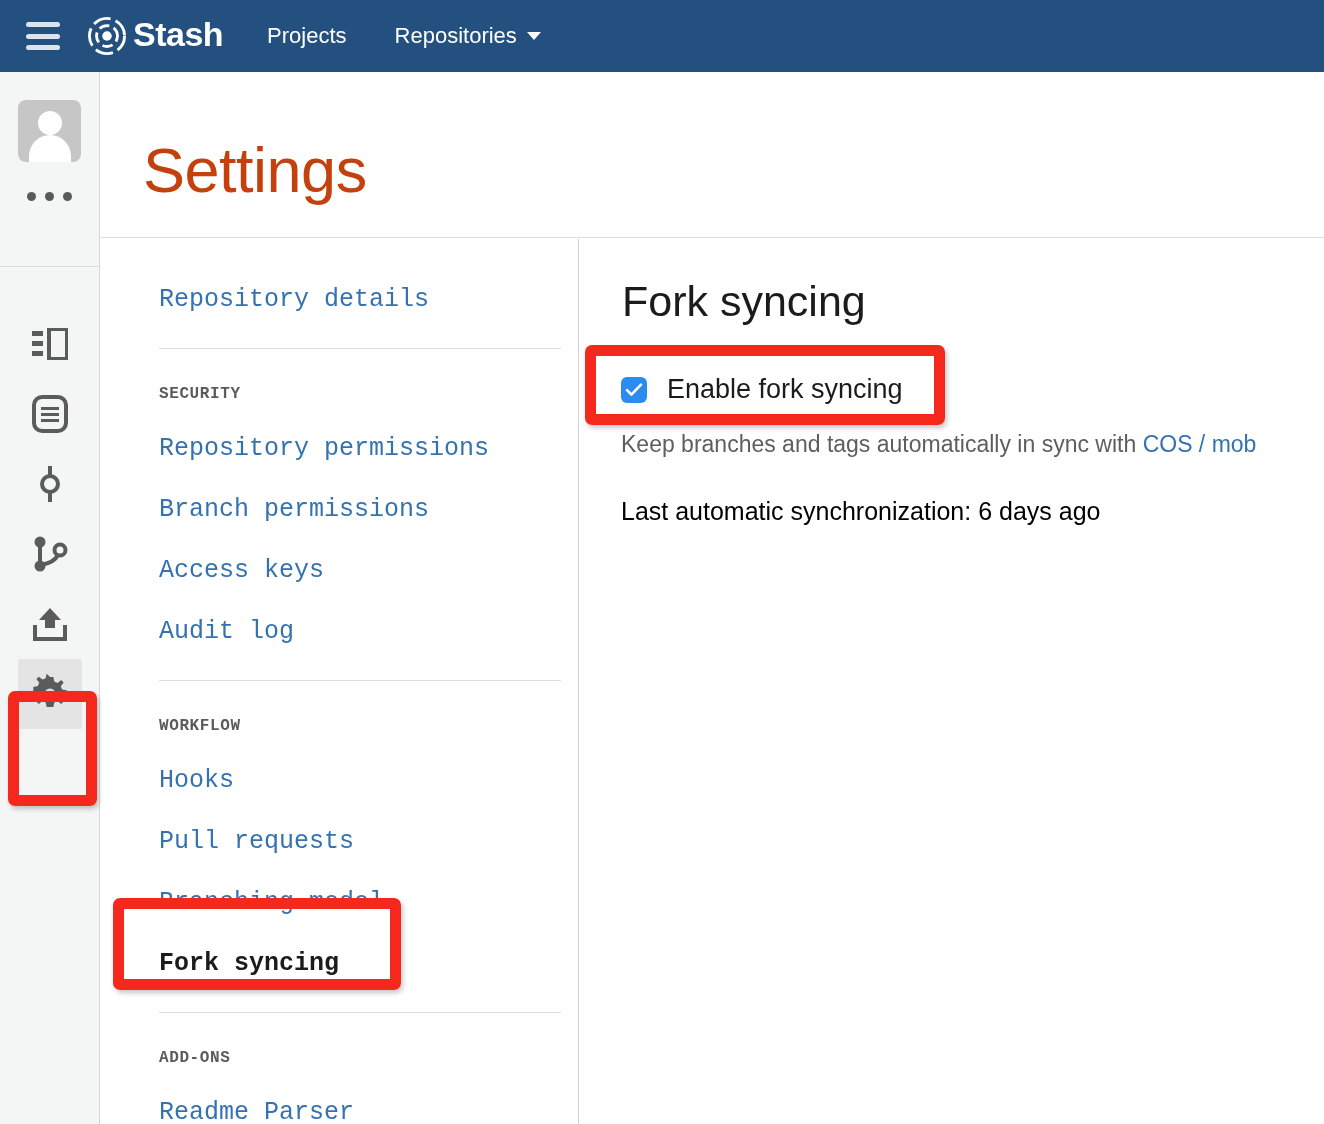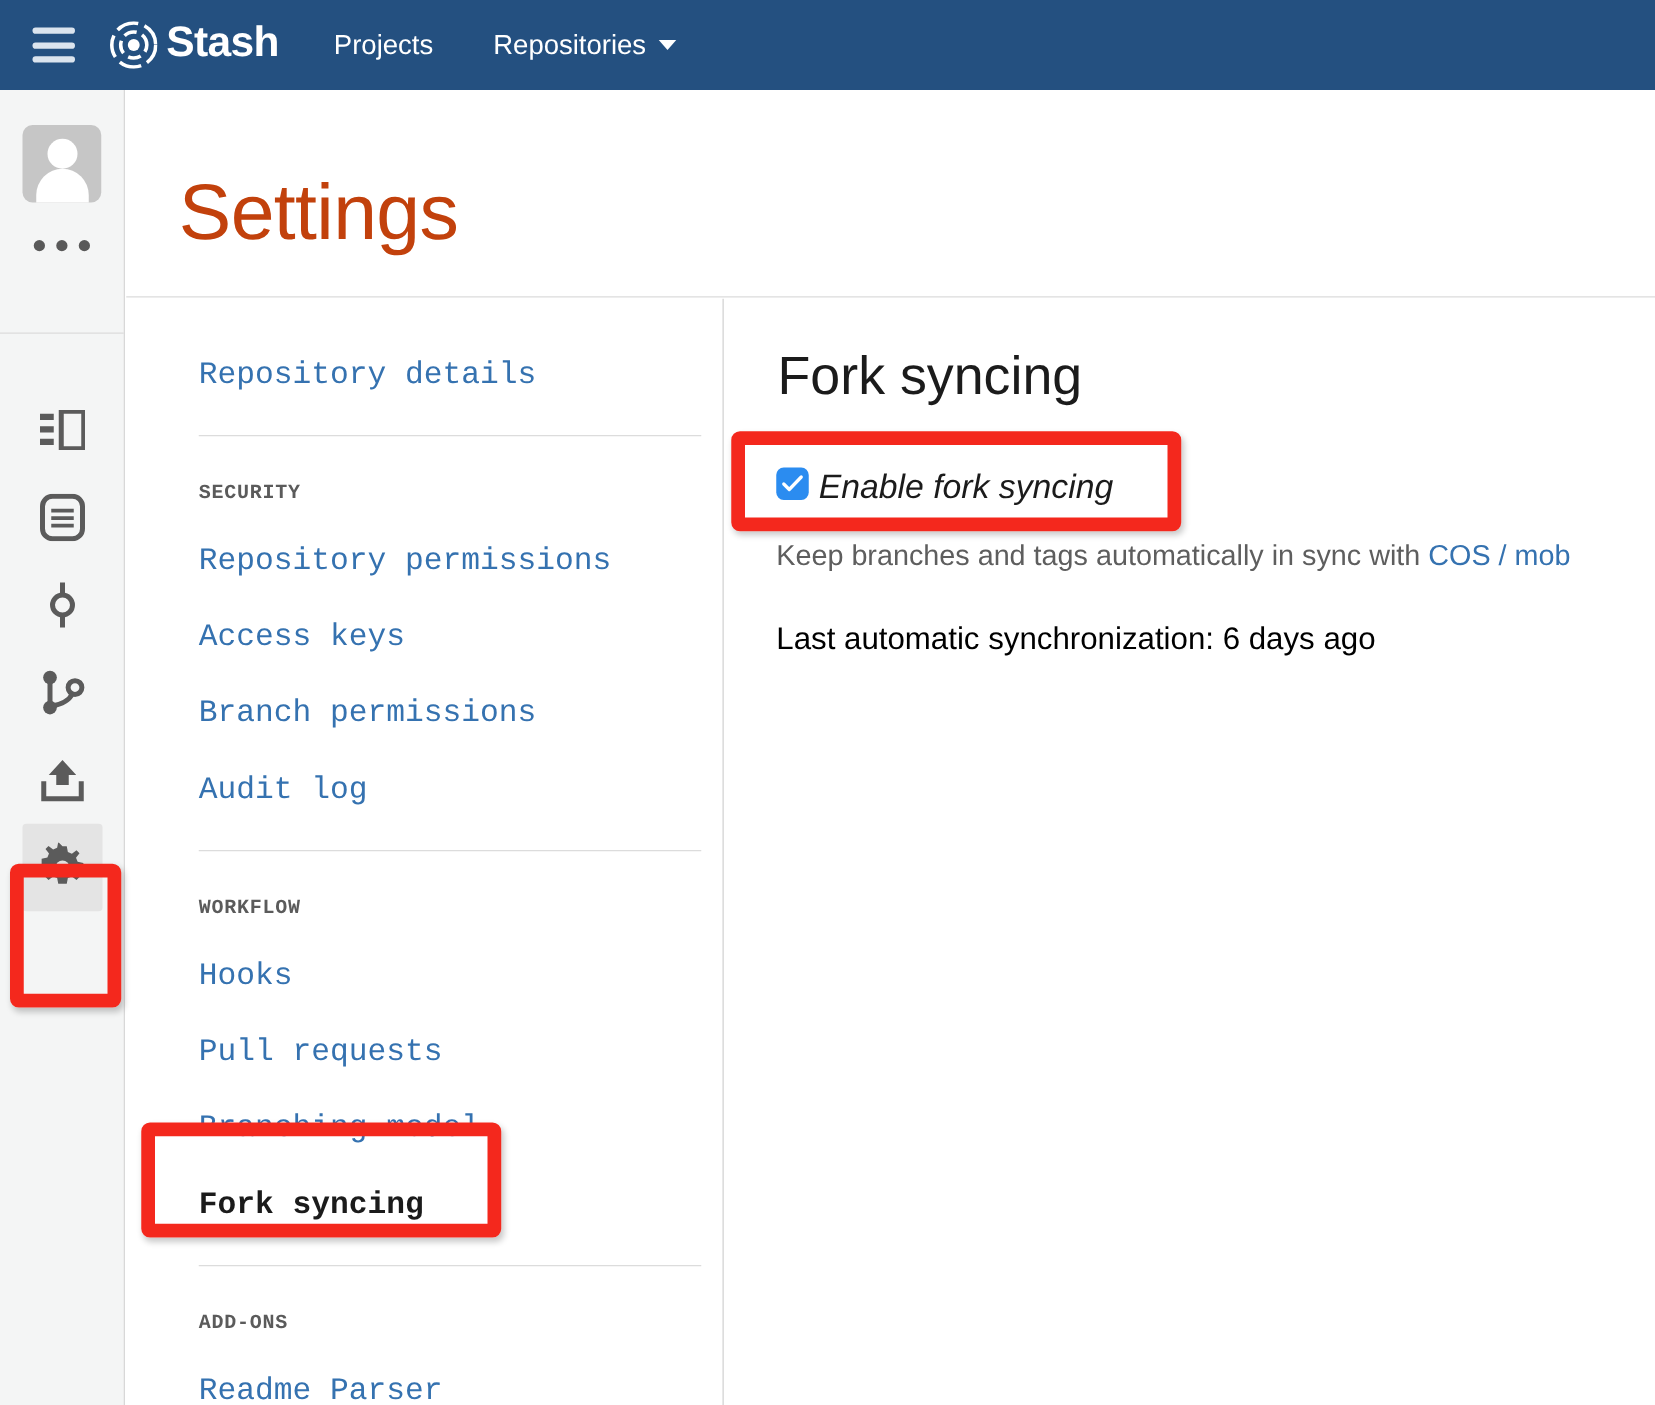--- a/index.html
+++ b/index.html
@@ -138,21 +138,21 @@
     position: absolute; left: 580px; top: 239px;
     width: 744px; height: 885px;
     background: #ffffff;
   }
   .panel-title {
     position: absolute; left: 42px; top: 38px;
     font-size: 43px; color: #1b1b1b; font-weight: normal;
   }
   .checkbox-row {
     position: absolute; left: 41px; top: 135px;
-    display: flex; gap: 8px; font-style: italic;
+    display: flex; align-items: center; gap: 20px;
   }
   .checkbox {
     width: 26px; height: 26px; border-radius: 6px;
     background: #2b8cf0; position: relative;
     cursor: pointer; flex: 0 0 auto;
   }
   .checkbox svg { position: absolute; left: 4px; top: 5px; }
   .checkbox-label { font-size: 27px; color: #1b1b1b; white-space: nowrap; }
   .help-text {
     position: absolute; left: 41px; top: 192px;
@@ -282,22 +282,22 @@
 
   <div class="settings-nav">
     <div class="nav-inner">
 
       <a class="nav-entry">Repository details</a>
 
       <div class="nav-divider"></div>
 
       <div class="nav-section-label">SECURITY</div>
       <a class="nav-entry">Repository permissions</a>
+      <a class="nav-entry">Branch permissions</a>
       <a class="nav-entry">Access keys</a>
-      <a class="nav-entry">Branch permissions</a>
       <a class="nav-entry">Audit log</a>
 
       <div class="nav-divider"></div>
 
       <div class="nav-section-label">WORKFLOW</div>
       <a class="nav-entry">Hooks</a>
       <a class="nav-entry">Pull requests</a>
       <a class="nav-entry">Branching model</a>
       <a class="nav-entry is-current">Fork syncing</a>
 

